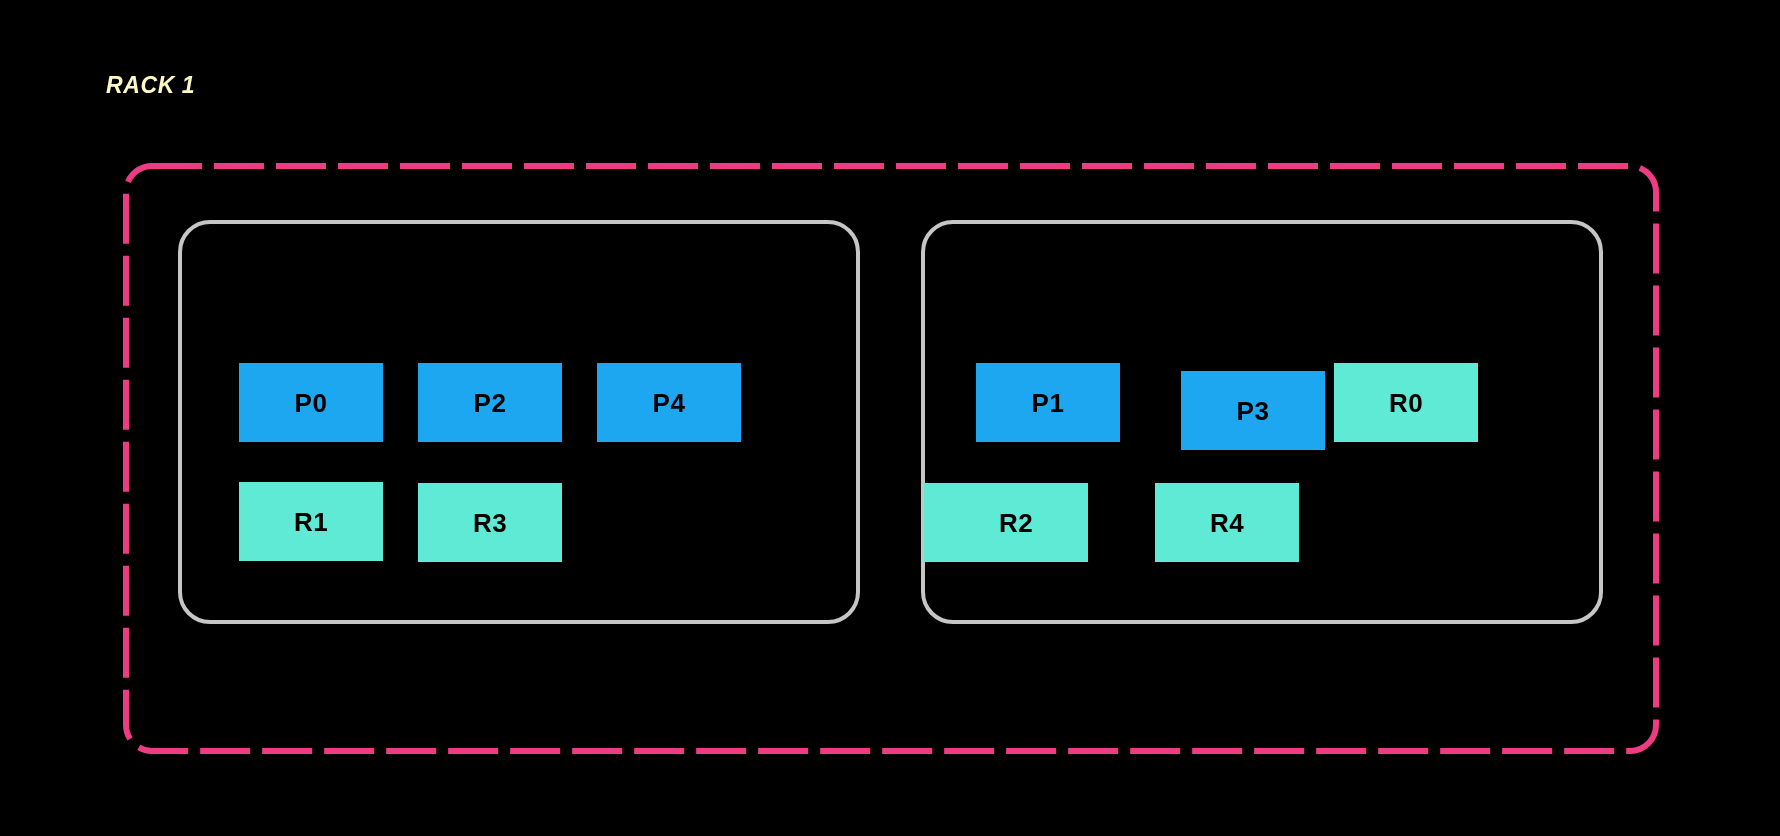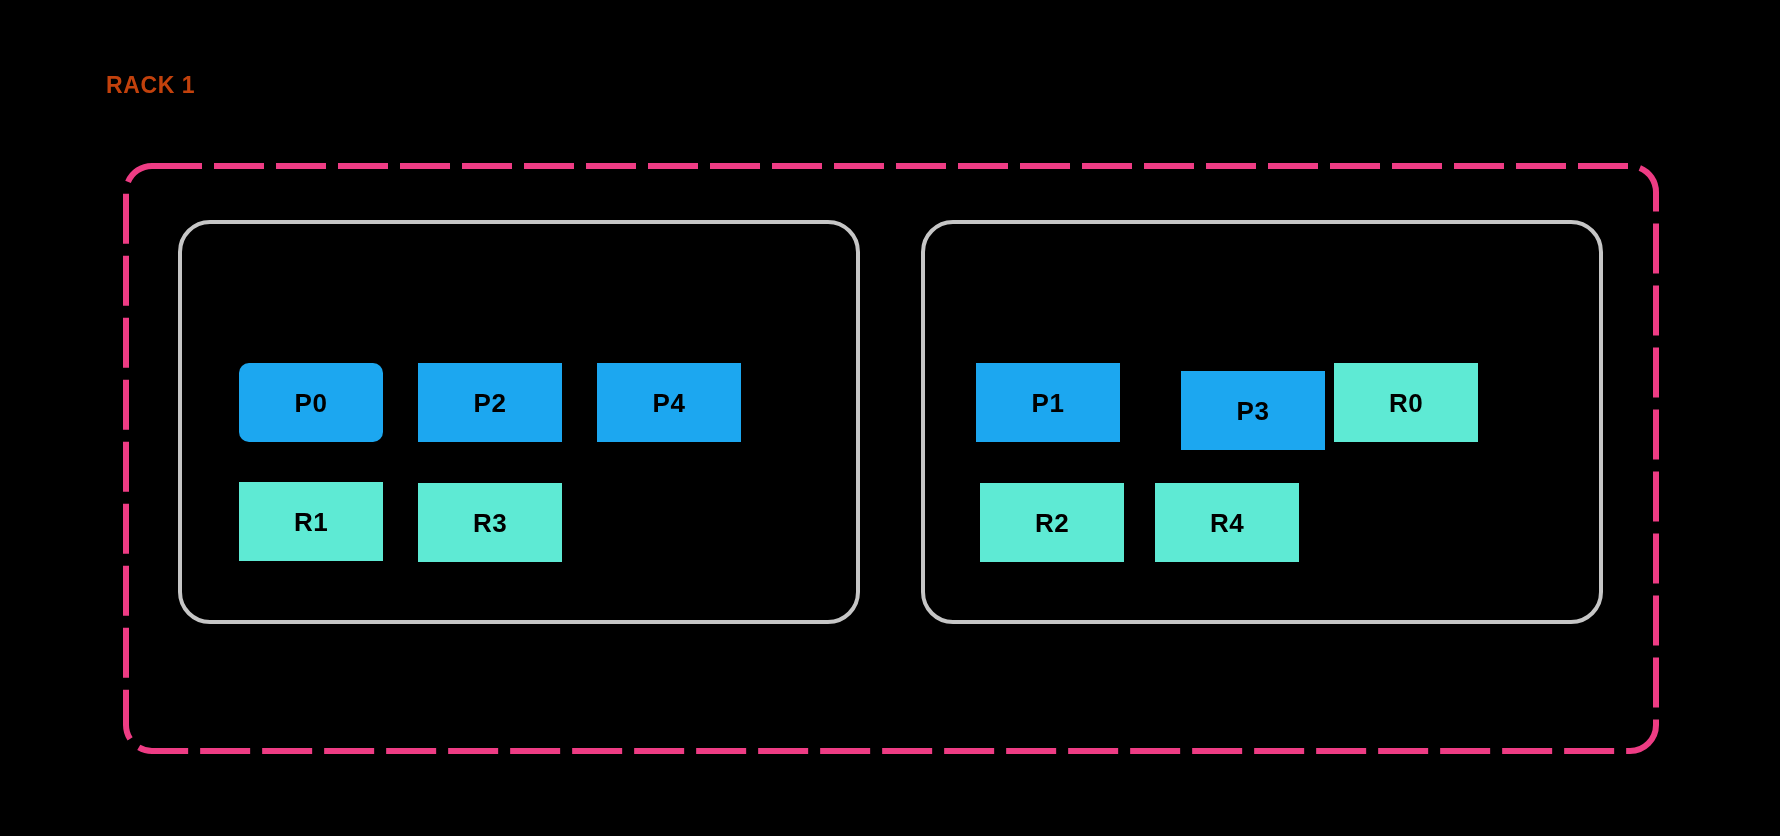--- a/index.html
+++ b/index.html
@@ -24,23 +24,24 @@
   }
 
   
   .rack-label {
     position: absolute;
     left: 106px;
     top: 74px;
     font-size: 23px;
     font-weight: bold;
     letter-spacing: 0.6px;
-    color: #c2410c;
+    color: #fef9c3;
     white-space: nowrap;
     line-height: 1;
+    font-style: italic;
   }
 
   
   .rack-box {
     position: absolute;
     left: 123px;
     top: 163px;
     width: 1536px;
     height: 591px;
     box-sizing: border-box;
@@ -77,31 +78,31 @@
     font-size: 26px;
     font-weight: bold;
     color: #000000;
     letter-spacing: 0.5px;
     line-height: 1;
   }
   .chip.primary  { background: #1ca7f0; }
   .chip.replica  { background: #5eead4; }
 
   
-  .r0c0 { left: 239px; top: 363px; border-radius: 10px; }
+  .r0c0 { left: 239px; top: 363px; }
   .r0c1 { left: 418px; top: 363px; }
   .r0c2 { left: 597px; top: 363px; }
   .r0c3 { left: 976px; top: 363px; text-align: center; }
   .r0c4 { left: 1181px; top: 363px; margin-top: 8px; }
   .r0c5 { left: 1334px; top: 363px; }
 
   
   .r1c0 { left: 239px; top: 482px; }
   .r1c1 { left: 418px; top: 483px; }
-  .r1c3 { left: 980px; top: 483px; }
+  .r1c3 { left: 924px; top: 483px; padding-left: 20px; }
   .r1c4 { left: 1155px; top: 483px; }
 </style>
 </head>
 <body>
 
 <div id="canvas">
 
   <div class="rack-label">RACK 1</div>
 
   <div class="rack-box">

